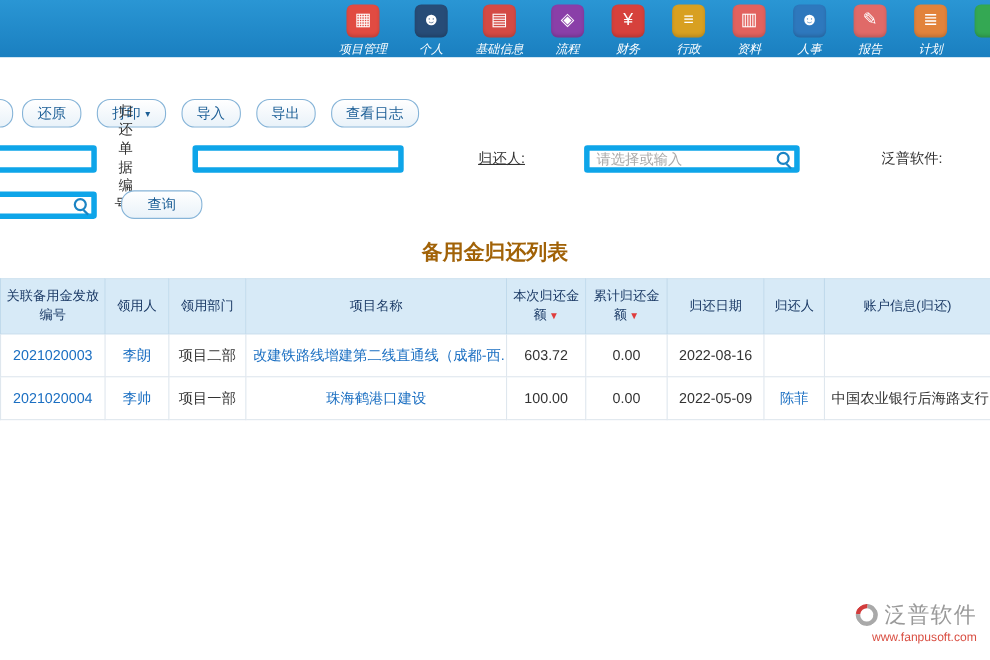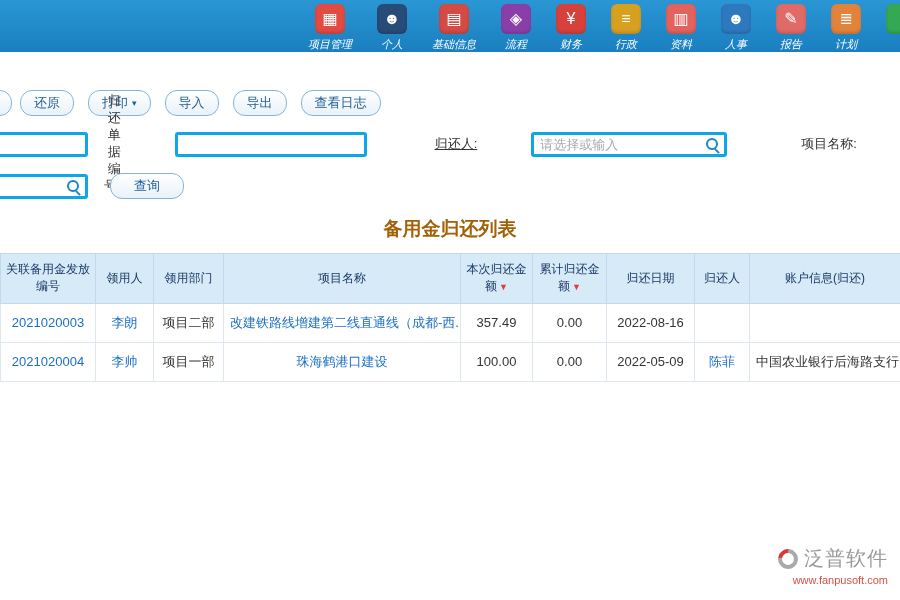--- a/index.html
+++ b/index.html
@@ -38,21 +38,21 @@
   }
   .caret { font-size: 9px; color: #1d5f96; }
   .toolbar { margin-top: 38px; padding-left: 20px; display: flex; gap: 14px; position: relative; }
   .btn-clipped { position: absolute; left: -28px; top: 0; width: 40px; }
   .filter-row { margin-top: 14px; display: flex; align-items: center; position: relative; height: 28px; gap: 48px; }
   .f-label { font-size: 13px; color: #333; line-height: 1.3; }
   .lbl-docno { width: 72px; text-align: right; margin-left: 104px; }
   .lbl-returner { margin-left: 20px; white-space: nowrap; text-decoration: underline; }
   .lbl-date { margin-left: 26px; white-space: nowrap; }
   .f-input {
-    height: 25px; border: 3px solid #0ea5e9; border-radius: 3px;
+    height: 25px; border: 5px solid #0ea5e9; border-radius: 3px;
     background: #fff; font-size: 13px; color: #333; padding: 0 6px;
     font-family: inherit; outline: none;
   }
   .f-input::placeholder { color: #a9a9a9; }
   .inp-docno { width: 192px; margin-left: 6px; }
   .input-wrap { position: relative; display: inline-block; margin-left: 6px; }
   .inp-returner { width: 196px; padding-right: 26px; }
   .inp-date { width: 142px; margin-left: 6px; }
   .clipped-input { position: absolute; left: -60px; top: 2px; width: 148px; }
   .clipped-wrap { position: absolute; left: -60px; top: 2px; width: 148px; }
@@ -174,21 +174,21 @@
 
   <div class="filter-row">
     <input class="f-input clipped-input" style="">
     <div class="f-label lbl-docno">归还单据编号:</div>
     <input class="f-input inp-docno" style="">
     <div class="f-label lbl-returner">归还人:</div>
     <span class="input-wrap">
       <input class="f-input inp-returner" placeholder="请选择或输入" style="">
       <span class="search-icon"></span>
     </span>
-    <div class="f-label lbl-date">项目名称:</div>
+    <div class="f-label lbl-date">泛普软件:</div>
     <input class="f-input inp-date" style="">
   </div>
 
   <div class="filter-row">
     <span class="clipped-wrap">
       <input class="f-input" style="">
       <span class="search-icon"></span>
     </span>
     <button class="btn btn-query">
       <span>查询</span>
@@ -225,21 +225,21 @@
         <th><span>归还人</span></th>
         <th><span>账户信息(归还)</span></th>
       </tr>
     </thead>
     <tbody>
       <tr>
         <td><span class="link">2021020003</span></td>
         <td><span class="link">李朗</span></td>
         <td>项目二部</td>
         <td><span class="link">改建铁路线增建第二线直通线（成都-西...</span></td>
-        <td class="num">357.49</td>
+        <td class="num">603.72</td>
         <td class="num">0.00</td>
         <td>2022-08-16</td>
         <td></td>
         <td></td>
       </tr>
       <tr>
         <td><span class="link">2021020004</span></td>
         <td><span class="link">李帅</span></td>
         <td>项目一部</td>
         <td><span class="link">珠海鹤港口建设</span></td>

